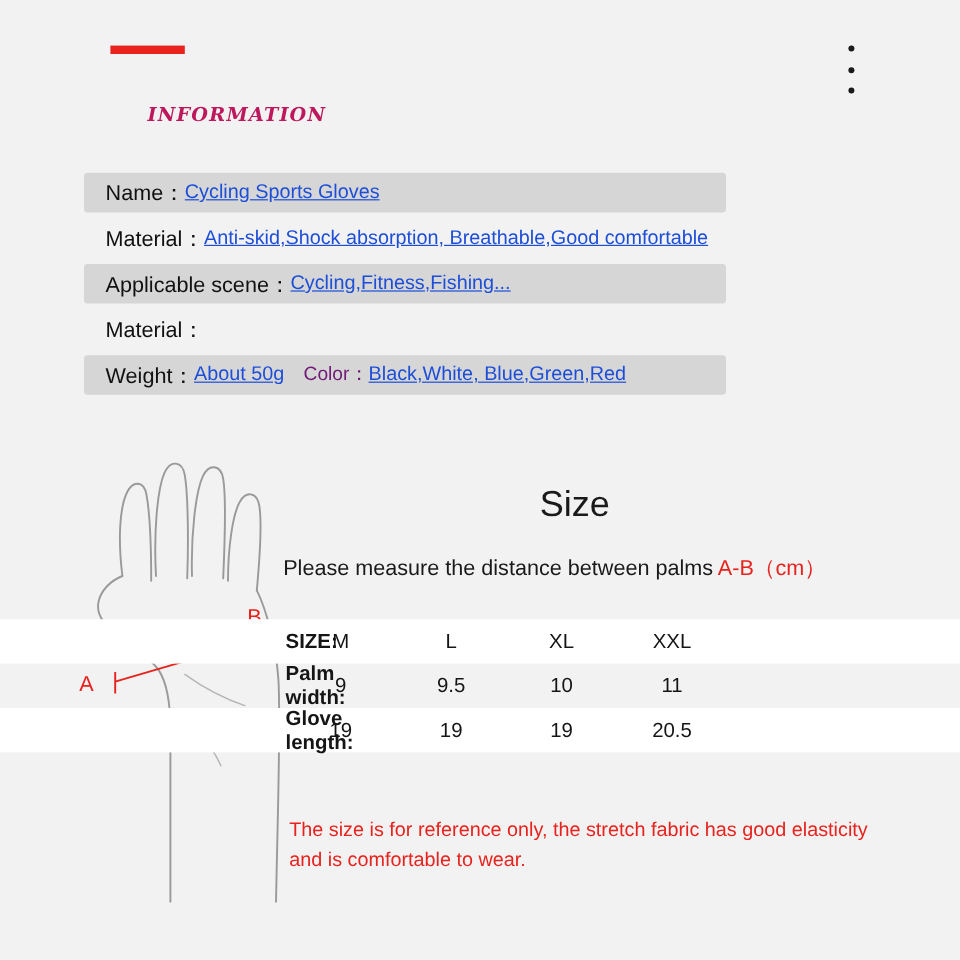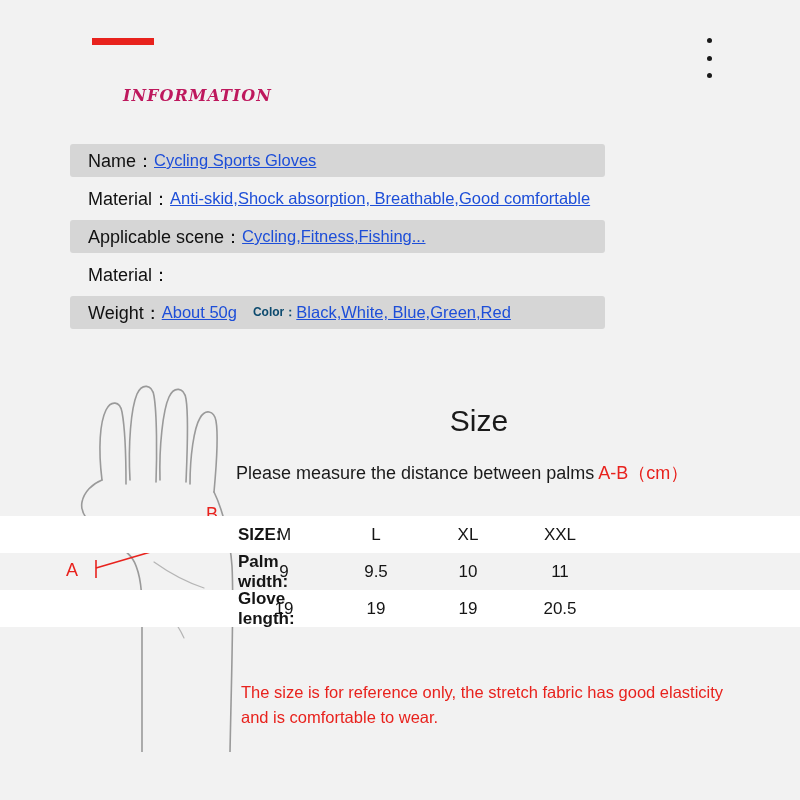--- a/index.html
+++ b/index.html
@@ -83,23 +83,23 @@
     color: #111;
     white-space: pre;
   }
   .spec-row .value {
     font-size: 16.5px;
     color: #1d4ed8;
     white-space: pre;
     text-decoration: underline;
   }
   .spec-row .label2 {
-    font-size: 12px;
-    font-weight: 700;
-    color: #0c4a6e;
+    font-size: 16px;
+    font-weight: 400;
+    color: #701a75;
     margin-left: 16px;
     white-space: pre;
   }
 
   
   .hand-wrap {
     position: absolute;
     left: 36px;
     top: 352px;
     width: 260px;

